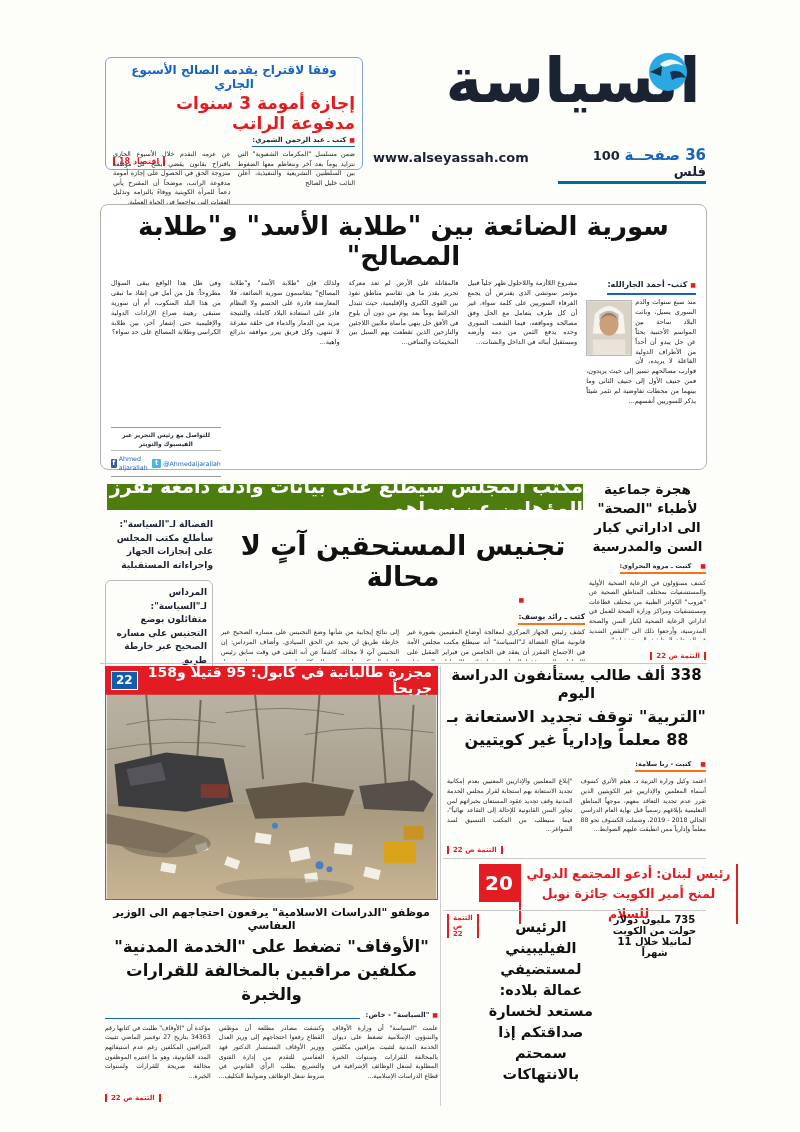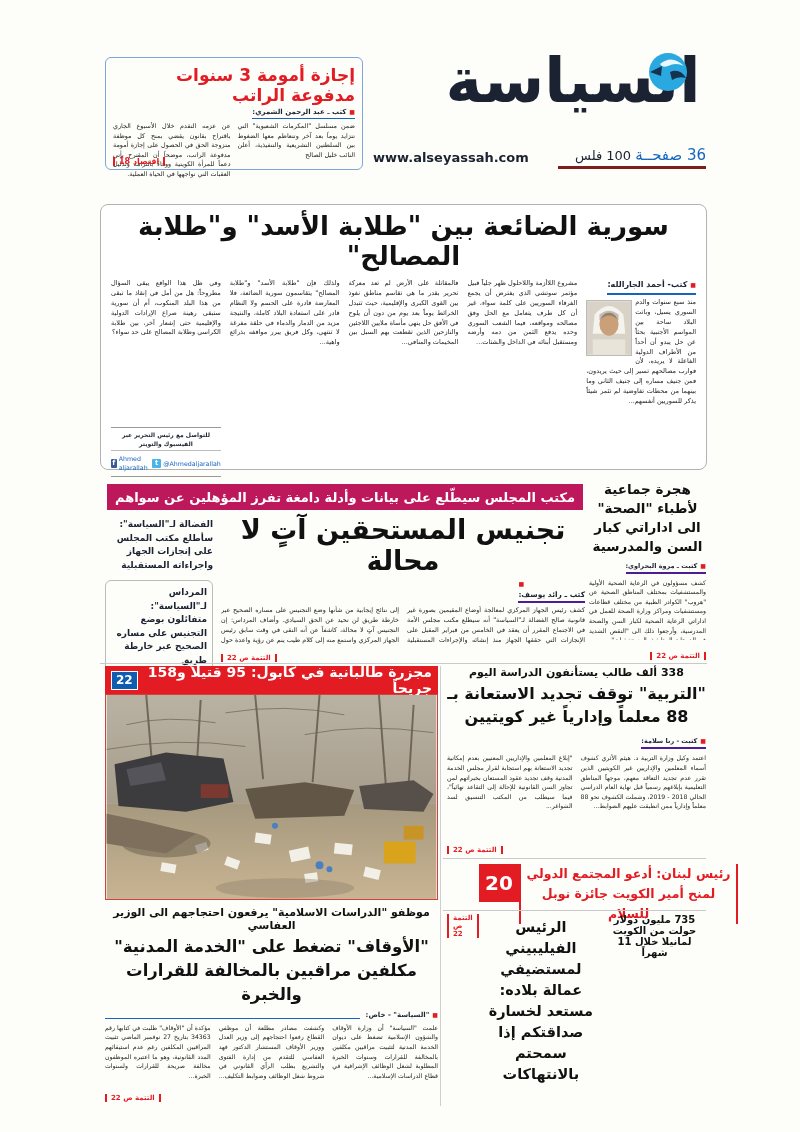--- a/index.html
+++ b/index.html
@@ -18,21 +18,21 @@
   .promo-kicker { color:#1565c0; font-weight:bold; font-size:12px; text-align:center; }
   .promo-head { color:#e31b22; font-weight:bold; font-size:17px; text-align:right; margin:2px 0 3px; }
   .byline-row { display:flex; gap:3px; align-items:baseline; font-size:7.5px; font-weight:bold; color:#1b2231; border-bottom:2px solid #1565c0; padding-bottom:2px; margin-bottom:3px; width:fit-content; }
   .bullet { color:#e31b22; font-size:6px; }
   .promo-cols { display:flex; gap:7px; font-size:6.4px; line-height:1.5; color:#222; text-align:justify; }
   .promo-cols > div { flex:1; }
   .tag { color:#e31b22; font-weight:bold; font-size:8px; border-left:2px solid #e31b22; border-right:2px solid #e31b22; padding:0 4px; display:inline-block; }
 
   .logo-text { font-size:62px; font-weight:bold; color:#1b2231; text-align:center; letter-spacing:-2px; }
   .website { font-size:13px; font-weight:bold; color:#1b2231; }
-  .pages-price { font-size:13px; font-weight:normal; color:#1b2231; text-align:right; border-bottom:3px solid #7f1d1d; padding-bottom:2px; }
+  .pages-price { font-size:13px; font-weight:bold; color:#1b2231; text-align:right; border-bottom:3px solid #0369a1; padding-bottom:2px; }
   .pages-price .num { color:#1565c0; font-size:15px; }
 
   .dateline { display:flex; align-items:stretch; height:22px; }
   .dl-day-en { color:#e31b22; font-weight:bold; font-size:14px; width:60px; display:flex; align-items:center; }
   .dl-vbar { width:3px; background:#1565c0; }
   .dl-strip-en { background:#d946ef; flex:1; font-size:8px; font-weight:bold; color:#333; display:flex; align-items:center; padding:0 8px; }
   .dl-slogan { background:#1565c0; color:#fff; font-weight:bold; font-size:11px; display:flex; align-items:center; padding:0 10px; }
   .dl-strip-ar { background:#eef0f2; width:168px; font-size:6px; color:#333; display:flex; align-items:center; justify-content:center; }
   .dl-day-ar { color:#e31b22; font-weight:bold; font-size:14px; width:44px; display:flex; align-items:center; justify-content:flex-end; }
 
@@ -46,23 +46,23 @@
   .social-box { margin-top:auto; border-top:1px solid #999; border-bottom:1px solid #999; font-size:6px; color:#1b2231; }
   .social-note { text-align:center; border-bottom:1px solid #bbb; padding:2px 0; font-weight:bold; }
   .social-row { display:flex; justify-content:space-around; align-items:center; padding:3px 0; direction:ltr; }
   .social-chip { display:flex; align-items:center; gap:2px; font-size:6.3px; color:#1565c0; }
   .sq-icon { width:9px; height:9px; color:#fff; font-size:7px; font-weight:bold; display:flex; align-items:center; justify-content:center; border-radius:1px; }
   .fb { background:#3b5998; } .tw { background:#4ab3e8; }
 
   
   .health-col { display:flex; flex-direction:column; }
   .health-head { font-size:13.5px; font-weight:bold; color:#111; text-align:center; line-height:1.4; }
-  .small-byline { display:flex; gap:3px; align-items:baseline; font-size:6.5px; font-weight:bold; color:#1b2231; border-bottom:2px solid #4c1d95; padding-bottom:2px; margin:6px 0 4px; width:fit-content; }
+  .small-byline { display:flex; gap:9px; align-items:baseline; font-size:6.5px; font-weight:bold; color:#1b2231; border-bottom:2px solid #f97316; padding-bottom:2px; margin:6px 0 4px; width:fit-content; }
   .body-sm { font-size:6.2px; line-height:1.55; color:#222; text-align:justify; overflow:hidden; }
-  .blue-banner { background:#be185d; color:#fff; font-weight:bold; font-size:13px; display:flex; align-items:center; justify-content:center; }
+  .blue-banner { background:#4d7c0f; color:#fff; font-weight:bold; font-size:19px; display:flex; align-items:center; justify-content:center; }
   .tajnees-head { font-size:27px; font-weight:bold; color:#111; text-align:center; }
   .quote { font-size:9px; font-weight:bold; color:#1b2231; text-align:right; line-height:1.5; }
   .quote-box { border:1px solid #bbb; border-radius:6px; padding:5px; }
   .two-cols { display:flex; gap:8px; overflow:hidden; }
   .two-cols > div { flex:1; }
 
   
   .red-banner { background:#e31b22; color:#fff; font-weight:bold; font-size:14px; display:flex; align-items:center; gap:6px; padding:0 6px; }
   .red-banner .txt { flex:1; text-align:right; }
   .badge-blue { background:#0f5cb0; border:1px solid #fff; color:#fff; font-size:12px; font-weight:bold; padding:0 4px; line-height:17px; }
@@ -82,20 +82,21 @@
   .awqaf-byline-row .spacer { flex:1; border-bottom:1px solid #1565c0; height:8px; }
   .three-cols { display:flex; gap:8px; overflow:hidden; }
   .three-cols > div { flex:1; }
 </style>
 </head>
 <body>
 
 <div class="paper">
 
   <div class="abs promo-box" style="left:105px;top:57px;width:258px;height:113px;" dir="rtl">
+    <div class="promo-kicker">وفقا لاقتراح يقدمه الصالح الأسبوع الجاري</div>
     <div class="promo-head">إجازة أمومة 3 سنوات مدفوعة الراتب</div>
     <div class="byline-row" style="font-size:7px;border-bottom-width:1px;">
       <span class="bullet">■</span>
       <span>كتب ـ عبد الرحمن الشمري:</span>
     </div>
     <div class="promo-cols">
       <div>ضمن مسلسل "المكرمات الشعبوية" التي تتزايد يوماً بعد آخر وتتعاظم معها الضغوط بين السلطتين التشريعية والتنفيذية، أعلن النائب خليل الصالح</div>
       <div>عن عزمه التقدم خلال الأسبوع الجاري باقتراح بقانون يقضي بمنح كل موظفة متزوجة الحق في الحصول على إجازة أمومة مدفوعة الراتب، موضحاً أن المقترح يأتي دعماً للمرأة الكويتية ووفاءً بالتزامه وتذليل العقبات التي تواجهها في الحياة العملية.</div>
     </div>
     <div style="position:absolute;left:7px;bottom:3px;" class="tag">اقتصاد 18</div>
@@ -133,21 +134,21 @@
           <span class="bullet">■</span>
           <span>كتب- أحمد الجارالله:</span>
         </div>
         <svg class="author-photo" viewBox="0 0 46 56">
           <rect width="46" height="56" fill="#d9d2c6"></rect>
           <path d="M8 14 Q23 -4 38 14 L40 34 L6 34 Z" fill="#f5f3ee"></path>
           <ellipse cx="23" cy="24" rx="10" ry="12" fill="#c9a07a"></ellipse>
           <path d="M13 20 Q23 10 33 20 L33 14 Q23 6 13 14 Z" fill="#1d1d1d" opacity="0.25"></path>
           <rect x="6" y="40" width="34" height="16" fill="#e8e4da"></rect>
         </svg>
-        <span>منذ سبع سنوات والدم السوري يسيل، وباتت البلاد ساحة بين المواسم الأجنبية بحثاً عن حل يبدو أن أحداً من الأطراف الدولية الفاعلة لا يريده، لأن قوارب مصالحهم تسير إلى حيث يريدون، فمن جنيف مساره إلى جنيف الثاني وما بينهما من محطات تفاوضية لم تثمر شيئاً يذكر للسوريين أنفسهم...</span>
+        <span>منذ سبع سنوات والدم السوري يسيل، وباتت البلاد ساحة بين المواسم الأجنبية بحثاً عن حل يبدو أن أحداً من الأطراف الدولية الفاعلة لا يريده، لأن قوارب مصالحهم تسير إلى حيث يريدون، فمن جنيف الأول إلى جنيف الثاني وما بينهما من محطات تفاوضية لم تثمر شيئاً يذكر للسوريين أنفسهم...</span>
       </div>
       <div class="lead-col">مشروع اللاأزمة واللاحلول ظهر جلياً قبيل مؤتمر سوتشي الذي يفترض أن يجمع الفرقاء السوريين على كلمة سواء، غير أن كل طرف يتعامل مع الحل وفق مصالحه ومواقعه، فيما الشعب السوري وحده يدفع الثمن من دمه وأرضه ومستقبل أبنائه في الداخل والشتات...</div>
       <div class="lead-col">فالمقاتلة على الأرض لم تعد معركة تحرير بقدر ما هي تقاسم مناطق نفوذ بين القوى الكبرى والإقليمية، حيث تتبدل الخرائط يوماً بعد يوم من دون أن يلوح في الأفق حل ينهي مأساة ملايين اللاجئين والنازحين الذين تقطعت بهم السبل بين المخيمات والمنافي...</div>
       <div class="lead-col">ولذلك فإن "طلابة الأسد" و"طلابة المصالح" يتقاسمون سورية الضائعة، فلا المعارضة قادرة على الحسم ولا النظام قادر على استعادة البلاد كاملة، والنتيجة مزيد من الدمار والدماء في حلقة مفرغة لا تنتهي، وكل فريق يبرر مواقفه بذرائع واهية...</div>
       <div class="lead-col" style="display:flex;flex-direction:column;">
         <div>وفي ظل هذا الواقع يبقى السؤال مطروحاً: هل من أمل في إنقاذ ما تبقى من هذا البلد المنكوب، أم أن سورية ستبقى رهينة صراع الإرادات الدولية والإقليمية حتى إشعار آخر، بين طلابة الكراسي وطلابة المصالح على حد سواء؟</div>
         <div class="social-box">
           <div class="social-note">للتواصل مع رئيس التحرير عبر الفيسبوك والتويتر</div>
           <div class="social-row">
             <span class="social-chip">
@@ -175,21 +176,21 @@
       <span class="tag" style="font-size:7px;">التتمة ص 22</span>
     </div>
   </div>
 
   <div class="abs" style="left:105px;top:478px;width:480px;height:186px;" dir="rtl">
     <div class="blue-banner abs" style="left:2px;top:6px;width:476px;height:26px;">مكتب المجلس سيطّلع على بيانات وأدلة دامغة تفرز المؤهلين عن سواهم</div>
     <div class="abs" style="left:0;top:40px;width:108px;height:146px;display:flex;flex-direction:column;gap:8px;">
       <div class="quote">الفضالة لـ"السياسة": سأطلع مكتب المجلس على إنجازات الجهاز واجراءاته المستقبلية</div>
       <div class="quote quote-box">المرداس لـ"السياسة": متفائلون بوضع التجنيس على مساره الصحيح عبر خارطة طريق</div>
     </div>
-    <div class="abs" style="left:116px;top:36px;width:364px;height:150px;display:flex;flex-direction:column;">
+    <div class="abs" style="left:116px;top:52px;width:364px;height:150px;display:flex;flex-direction:column;">
       <div class="tajnees-head">تجنيس المستحقين آتٍ لا محالة</div>
       <div class="small-byline" style="font-size:7.5px;margin:4px 0 3px;flex-direction:column;">
         <span class="bullet">■</span>
         <span>كتب ـ رائد يوسف:</span>
       </div>
       <div class="two-cols body-sm" style="font-size:6.4px;flex:1;">
         <div>كشف رئيس الجهاز المركزي لمعالجة أوضاع المقيمين بصورة غير قانونية صالح الفضالة لـ"السياسة" أنه سيطلع مكتب مجلس الأمة في الاجتماع المقرر أن يعقد في الخامس من فبراير المقبل على الإنجازات التي حققها الجهاز منذ إنشائه والإجراءات المستقبلية المتوقعة، طبقاً للدعوة التي تلقاها من الأمين العام، فيما أبلغ مقرر لجنة الداخلية والدفاع عضو مكتب المجلس النائب...</div>
         <div>إلى نتائج إيجابية من شأنها وضع التجنيس على مساره الصحيح عبر خارطة طريق لن تحيد عن الحق السيادي. وأضاف المرداس: إن التجنيس آتٍ لا محالة، كاشفاً عن أنه التقى في وقت سابق رئيس الجهاز المركزي واستمع منه إلى كلام طيب ينم عن رؤية واعدة حول استحقاق عدد لا يستهان به ممن تنطبق عليهم الشروط وفق أدلة دامغة ومستندات تؤكد ذلك...</div>
       </div>
       <div style="text-align:left;">
@@ -255,21 +256,21 @@
           <circle cx="225" cy="176" r="3"></circle>
           <circle cx="170" cy="132" r="3"></circle>
         </g>
       <ellipse cx="60" cy="150" rx="45" ry="14" fill="#6e6250" opacity="0.55"></ellipse>
       <ellipse cx="180" cy="195" rx="70" ry="10" fill="#8a7d68" opacity="0.4"></ellipse>
       <polygon points="0,120 40,128 90,140 60,160 0,150" fill="#7d6f5c"></polygon>
     </svg>
   </div>
 
   <div class="abs" style="left:447px;top:666px;width:259px;height:190px;display:flex;flex-direction:column;" dir="rtl">
-    <div class="kicker" style="font-size:11px;">338 ألف طالب يستأنفون الدراسة اليوم</div>
+    <div class="kicker" style="font-size:15px;">338 ألف طالب يستأنفون الدراسة اليوم</div>
     <div class="story-head" style="font-size:16px;margin:3px 0;">"التربية" توقف تجديد الاستعانة بـ 88 معلماً وإدارياً غير كويتيين</div>
     <div class="small-byline">
       <span class="bullet">■</span>
       <span>كتبت - رنا سلامة:</span>
     </div>
     <div class="two-cols body-sm" style="flex:1;">
       <div>اعتمد وكيل وزارة التربية د. هيثم الأثري كشوف أسماء المعلمين والإداريين غير الكويتيين الذين تقرر عدم تجديد التعاقد معهم، موجهاً المناطق التعليمية بإبلاغهم رسمياً قبل نهاية العام الدراسي الحالي 2018 - 2019، وشملت الكشوف نحو 88 معلماً وإدارياً ممن انطبقت عليهم الضوابط...</div>
       <div>"إبلاغ المعلمين والإداريين المعنيين بعدم إمكانية تجديد الاستعانة بهم استجابة لقرار مجلس الخدمة المدنية وقف تجديد عقود المستعان بخبراتهم لمن تجاوز السن القانونية للإحالة إلى التقاعد نهائياً"، فيما سيطلب من المكتب التنسيق لسد الشواغر...</div>
     </div>
     <div style="text-align:left;">

